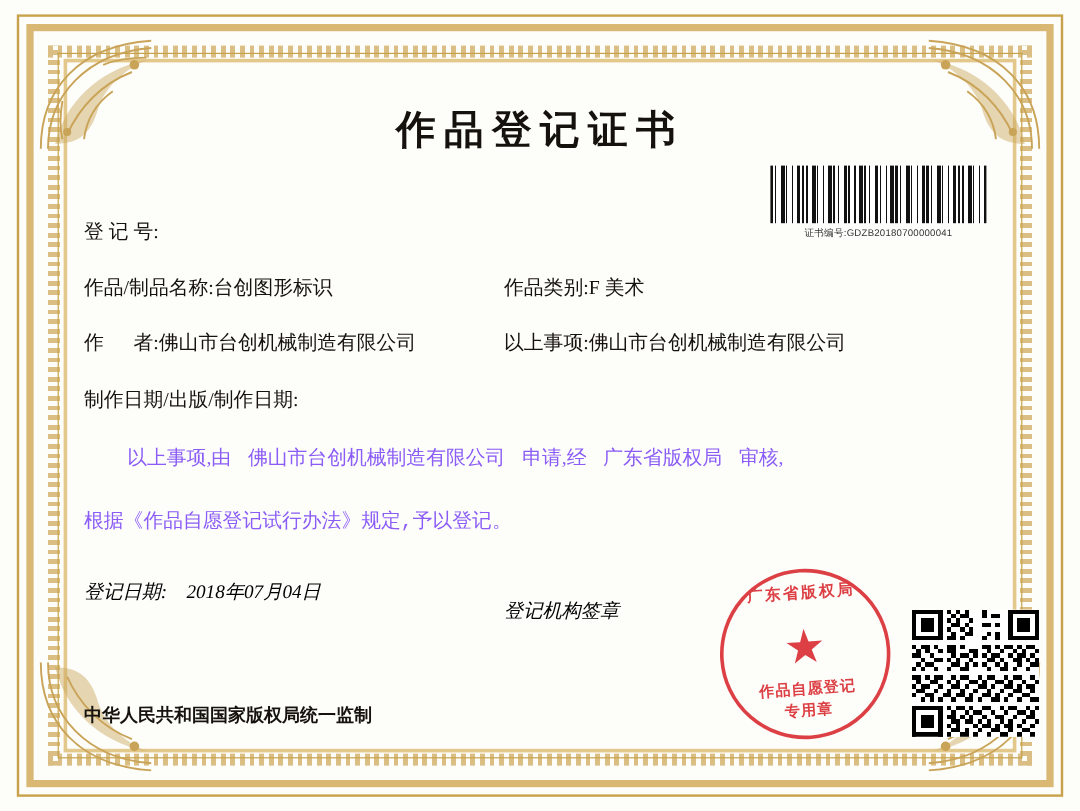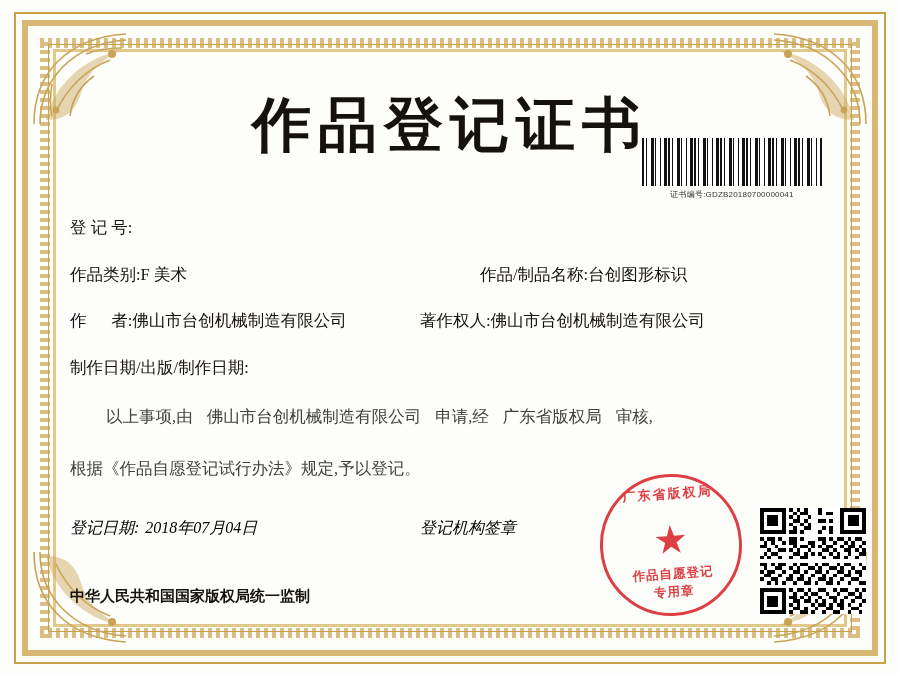--- a/index.html
+++ b/index.html
@@ -90,21 +90,21 @@
   
   .content {
     position: absolute;
     left: 70px;
     top: 66px;
     right: 70px;
     bottom: 66px;
   }
   .doc-title {
     text-align: center;
-    font-size: 59px;
+    font-size: 33px;
     letter-spacing: 7px;
     font-weight: bold;
     color: #15110c;
     margin-top: 20px;
     font-family: "Liberation Serif", "DejaVu Serif", serif;
   }
 
   
   .barcode-block {
     position: absolute;
@@ -145,40 +145,40 @@
     align-items: baseline;
   }
   .cell.left  { width: 350px; flex: none; }
   .cell.right { flex: 1; }
   .lbl   { white-space: pre; }
   .val   { }
 
   .body-text {
     margin-top: 14px;
     font-size: 16.5px;
-    color: #404040;
+    color: #8b5cf6;
   }
   .para1 {
     display: flex;
     align-items: baseline;
     margin-bottom: 30px;
     padding-left: 36px;
   }
   .para1 .seg { white-space: pre; }
   .para1 .applicant { margin: 0 14px; }
   .para1 .reviewer  { margin: 0 14px; }
-  .para2 { margin-bottom: 38px; }
+  .para2 { margin-bottom: 38px; font-family: Liberation Mono, monospace; }
 
   .row-final {
     display: flex;
     margin-top: 2px;
     font-style: italic;
   }
   .row-final .left  { width: 350px; flex: none; }
-  .row-final .right { flex: 1; }
+  .row-final .right { flex: 1; margin-top: 16px; }
 
   .footer-note {
     position: absolute;
     bottom: 4px;
     left: 0;
     right: 12px;
     text-align: left;
     font-size: 15px;
     color: #16120d;
     font-weight: bold;
@@ -303,37 +303,37 @@
 
     <div class="fields">
 
       <div class="row">
         <div class="cell left">
           <span class="lbl">登 记 号:</span>
         </div>
       </div>
 
       <div class="row">
+        <div class="cell left">
+          <span class="lbl">作品/制品名称:</span>
+          <span class="val">台创图形标识</span>
+        </div>
         <div class="cell right">
           <span class="lbl">作品类别:</span>
           <span class="val">F 美术</span>
-        </div>
-        <div class="cell left">
-          <span class="lbl">作品/制品名称:</span>
-          <span class="val">台创图形标识</span>
         </div>
       </div>
 
       <div class="row">
         <div class="cell left">
           <span class="lbl">作      者:</span>
           <span class="val">佛山市台创机械制造有限公司</span>
         </div>
         <div class="cell right">
-          <span class="lbl">著作权人:</span>
+          <span class="lbl">以上事项:</span>
           <span class="val">佛山市台创机械制造有限公司</span>
         </div>
       </div>
 
       <div class="row">
         <div class="cell right">
           <span class="lbl">制作日期/出版/制作日期:</span>
           <span class="val"></span>
         </div>
       </div>
@@ -347,21 +347,21 @@
         <span class="seg">申请,经</span>
         <span class="seg reviewer">广东省版权局</span>
         <span class="seg">审核,</span>
       </div>
       <div class="para2">根据《作品自愿登记试行办法》规定,予以登记。</div>
     </div>
 
     <div class="row-final">
       <div class="left cell">
         <span class="lbl">登记日期:</span>
-        <span class="val" style="margin-left:6px">2018年07月04日</span>
+        <span class="val" style="margin-left:16px">2018年07月04日</span>
       </div>
       <div class="right">登记机构签章</div>
     </div>
 
     <div class="footer-note">中华人民共和国国家版权局统一监制</div>
   </div>
 
   <div class="seal">
     <div class="arc-top">广东省版权局</div>
     <div class="star">★</div>

